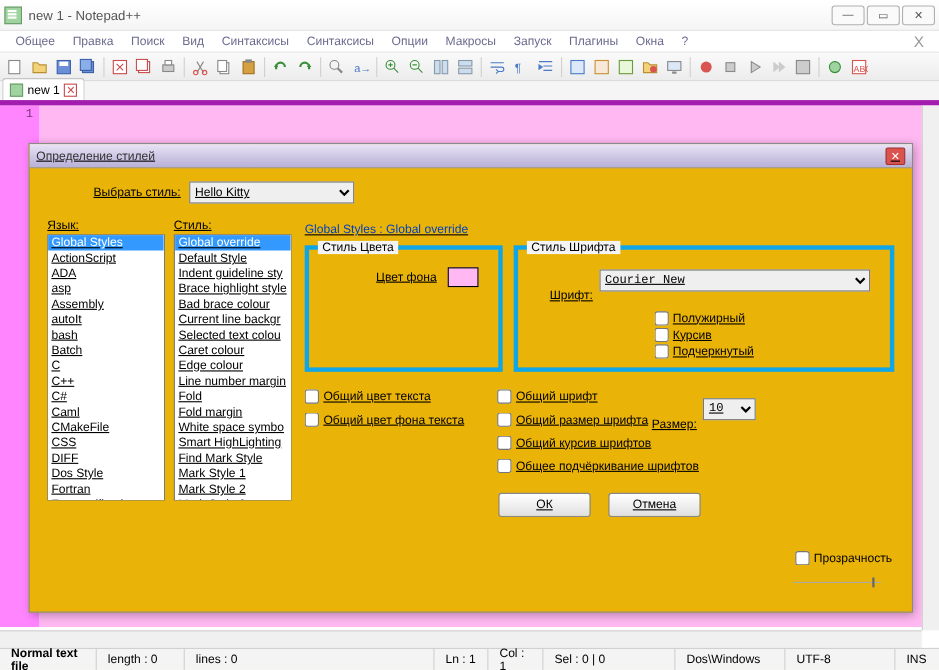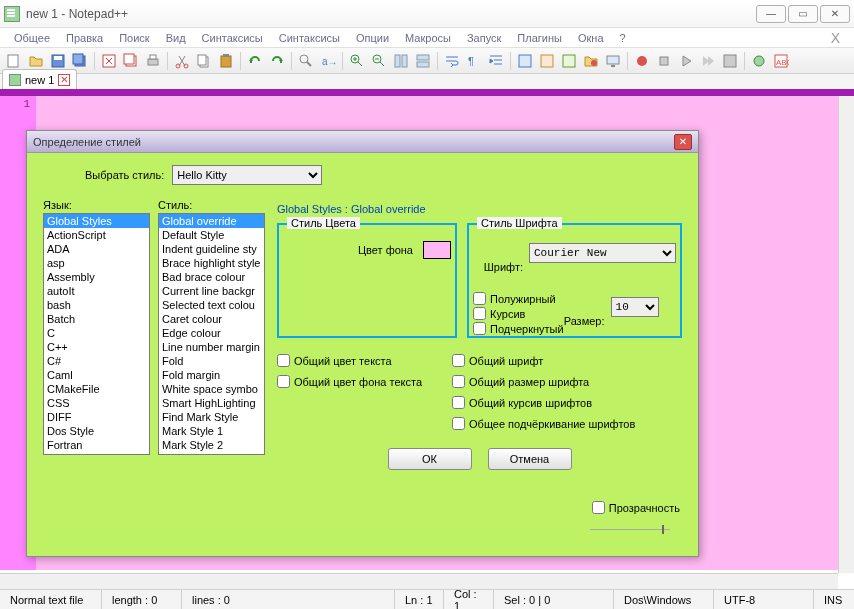--- a/index.html
+++ b/index.html
@@ -17,50 +17,50 @@
 .menubar { height: 20px; display: flex; align-items: center; padding: 0 8px; gap: 4px; border-bottom: 1px solid #e0e0e0; }
 .menubar span { color: #6b6b8f; font-size: 11px; padding: 2px 6px; cursor: default; }
 .menubar .closex { margin-left: auto; color: #999; font-size: 14px; padding: 0 6px; }
 
 
 .toolbar { height: 26px; background: linear-gradient(#fafafa, #ececec); border-bottom: 1px solid #d0d0d0; display: flex; align-items: center; padding: 0 4px; gap: 2px; }
 .tb-btn { width: 20px; height: 20px; display: flex; align-items: center; justify-content: center; }
 .tb-sep { width: 1px; height: 18px; background: #d0d0d0; margin: 0 2px; }
 
 
-.tabbar { height: 22px; background: #f5f5f5; border-bottom: 7px solid #a21caf; display: flex; align-items: flex-end; padding-left: 2px; }
+.tabbar { height: 22px; background: #f5f5f5; border-bottom: 5px solid #a21caf; display: flex; align-items: flex-end; padding-left: 2px; }
 .tab { display: flex; align-items: center; height: 20px; padding: 0 6px; background: #fff; border: 1px solid #c0c0c0; border-bottom: none; border-radius: 3px 3px 0 0; gap: 4px; font-size: 11px; }
 .tab .tabicon { width: 12px; height: 12px; background: #9fd39f; border: 1px solid #6b9b6b; }
 .tab .tabclose { color: #c94a4a; font-size: 10px; border: 1px solid #c94a4a; width: 12px; height: 12px; display: flex; align-items: center; justify-content: center; }
 
 
 .editor { height: 474px; display: flex; }
 .gutter { width: 36px; background: #ff85ff; color: #803080; text-align: right; padding: 2px 6px 0 0; font-family: 'Courier New', monospace; font-size: 11px; }
 .editarea { flex: 1; background: #ffb8f1; position: relative; }
 
 
-.dialog { position: absolute; left: 26px; top: 130px; width: 673px; height: 427px; background: #bef264; border: 1px solid #8a8a8a; box-shadow: 2px 2px 8px rgba(0,0,0,0.3); }
+.dialog { position: absolute; left: 26px; top: 130px; width: 804px; height: 427px; background: #eab308; border: 1px solid #8a8a8a; box-shadow: 2px 2px 8px rgba(0,0,0,0.3); text-decoration: underline; }
 .dlg-title { height: 22px; background: linear-gradient(#e8e4f4, #b8b0d8); border-bottom: 1px solid #999; display: flex; align-items: center; padding: 0 6px; font-size: 11px; color: #333; }
 .dlg-close { margin-left: auto; width: 18px; height: 16px; background: #d9534f; color: #fff; display: flex; align-items: center; justify-content: center; font-size: 10px; border: 1px solid #a03030; border-radius: 2px; }
 .dlg-body { padding: 12px 16px; }
 
 .theme-row { display: flex; align-items: center; gap: 8px; margin-bottom: 14px; margin-left: 26px; padding-left: 16px; }
 .theme-row select { width: 150px; height: 20px; font-size: 11px; border: 1px solid #7a7a7a; }
 
 .dlg-main { display: flex; gap: 8px; }
 .lang-col, .style-col { width: 107px; }
 .col-label { font-size: 11px; margin-bottom: 2px; }
 .listbox { width: 107px; height: 242px; border: 1px solid #7a7a7a; background: #fff; overflow-y: scroll; font-size: 11px; }
 .listbox div { padding: 1px 3px; white-space: nowrap; overflow: hidden; }
 .listbox .sel { background: #3399ff; color: #fff; }
 
 .right-pane { flex: 1; border: 1px solid #c0c0c0; padding: 0; margin-left: 4px; }
 .rp-title { color: #0040c0; font-size: 11px; padding: 4px 0 8px 0; }
 
-.group { border: 2px solid #0ea5e9; padding: 8px 4px; position: relative; }
+.group { border: 4px solid #0ea5e9; padding: 8px 18px; position: relative; }
 .group-title { position: absolute; top: -8px; left: 8px; background: #f4f4f4; padding: 0 4px; font-size: 11px; }
 .panels-top { display: flex; gap: 10px; }
 .color-group { width: 180px; height: 115px; }
 .font-group { flex: 1; height: 115px; }
 
 .color-row { display: flex; align-items: center; justify-content: flex-end; gap: 10px; margin: 8px 0; }
 .swatch { width: 28px; height: 18px; border: 1px solid #000; }
 .sw-yellow { background: #ffff80; }
 .sw-pink { background: #ffb8f1; }
 
@@ -399,21 +399,21 @@
               <span>Цвет фона</span>
               <div class="swatch sw-pink"></div>
             </div>
           </div>
           <div class="group font-group">
             <div class="group-title">Стиль Шрифта</div>
             <div class="font-row">
               <label style="width:50px;">Шрифт:</label>
               <select><option>Courier New</option></select>
             </div>
-            <div style="display:flex; align-items:flex-end;">
+            <div style="display:flex; gap:20px; align-items:center;flex-direction:column;">
               <div class="chk-col">
                 <div class="chk-row">
                     <input type="checkbox" style="">
                     <span>Полужирный</span>
                   </div>
                 <div class="chk-row">
                     <input type="checkbox" style="">
                     <span>Курсив</span>
                   </div>
                 <div class="chk-row">
@@ -467,21 +467,21 @@
         <div class="btn-row">
           <button class="btn">ОК</button>
           <button class="btn">Отмена</button>
         </div>
       </div>
     </div>
   </div>
 </div>
 
 <div class="statusbar">
-  <div style="width:102px;">Normal text file</div>
+  <div style="width:88px;font-weight:bold;">Normal text file</div>
   <div style="width:80px;">length : 0</div>
   <div style="width:120px;border-right:none;">lines : 0</div>
   <div style="width:50px;margin-left:auto;border-left:1px solid #d0d0d0;">Ln : 1</div>
   <div style="width:50px;">Col : 1</div>
   <div style="width:120px;">Sel : 0 | 0</div>
   <div style="width:100px;">Dos\Windows</div>
   <div style="width:100px;">UTF-8</div>
   <div style="width:40px;border-right:none;">INS</div>
 </div>
 

